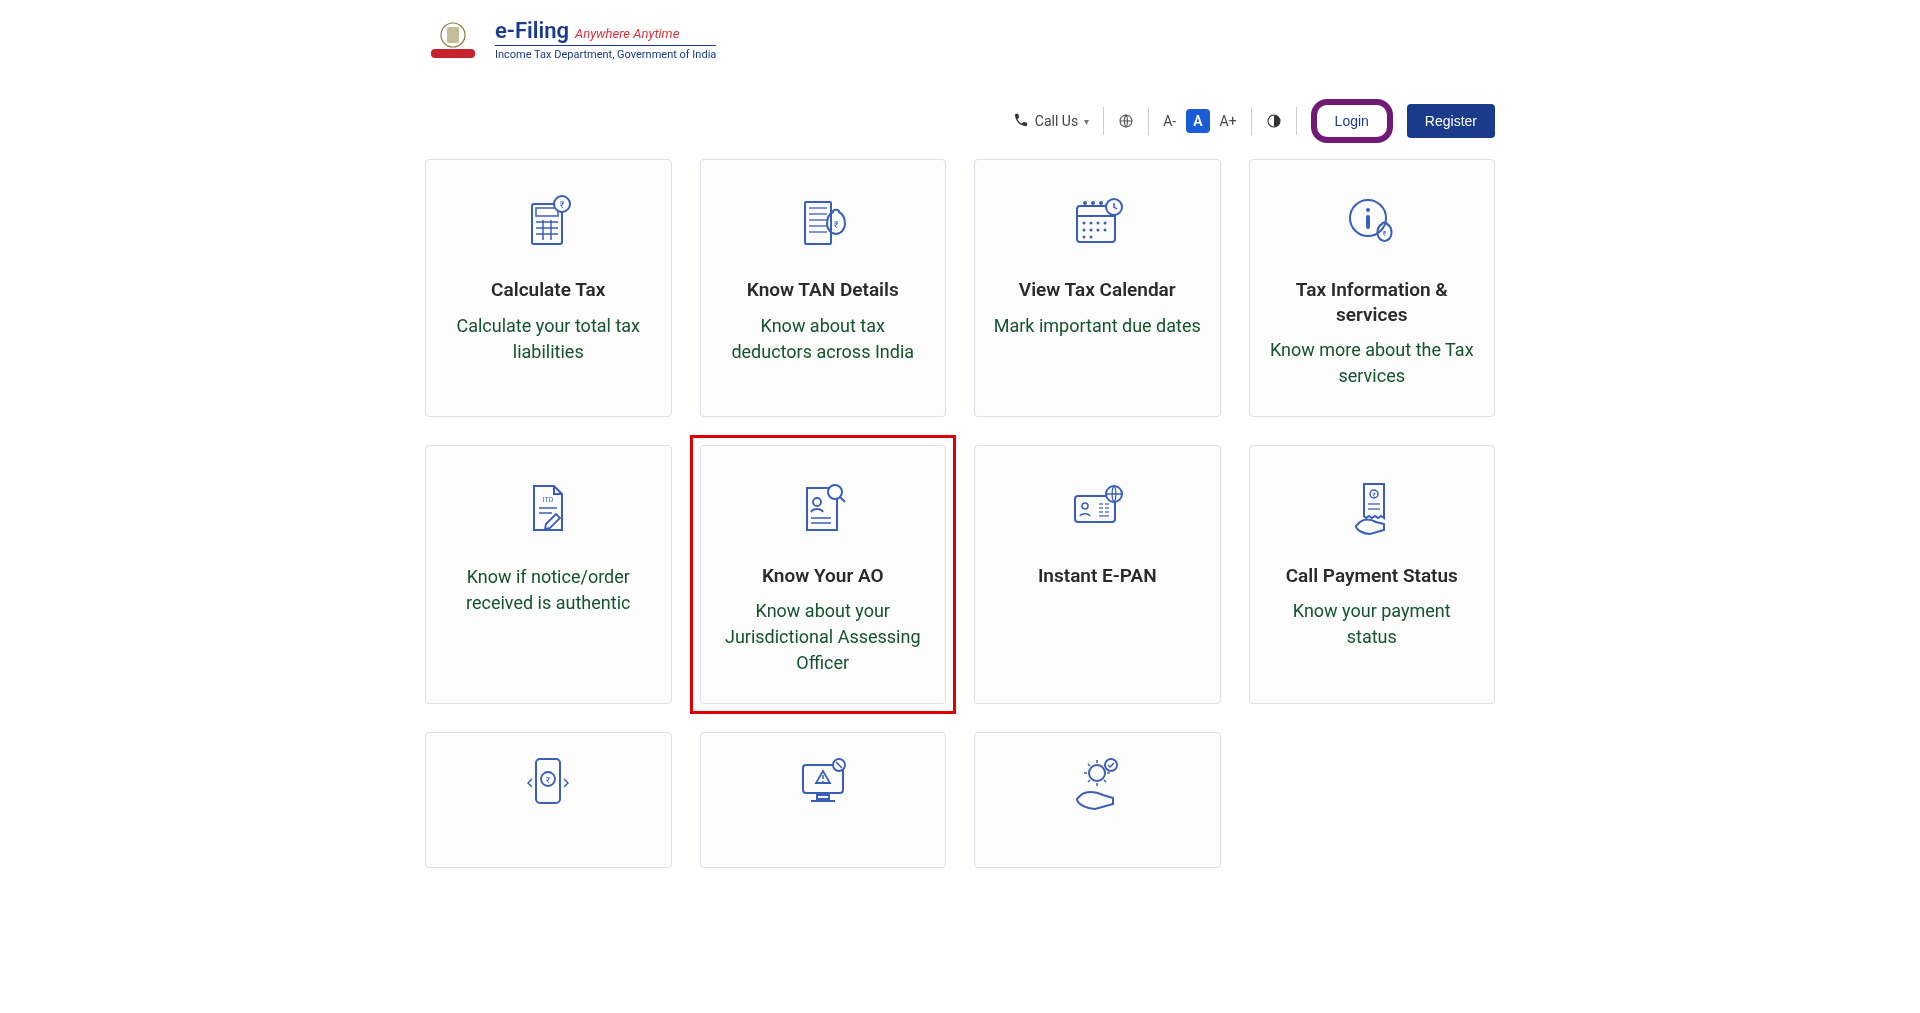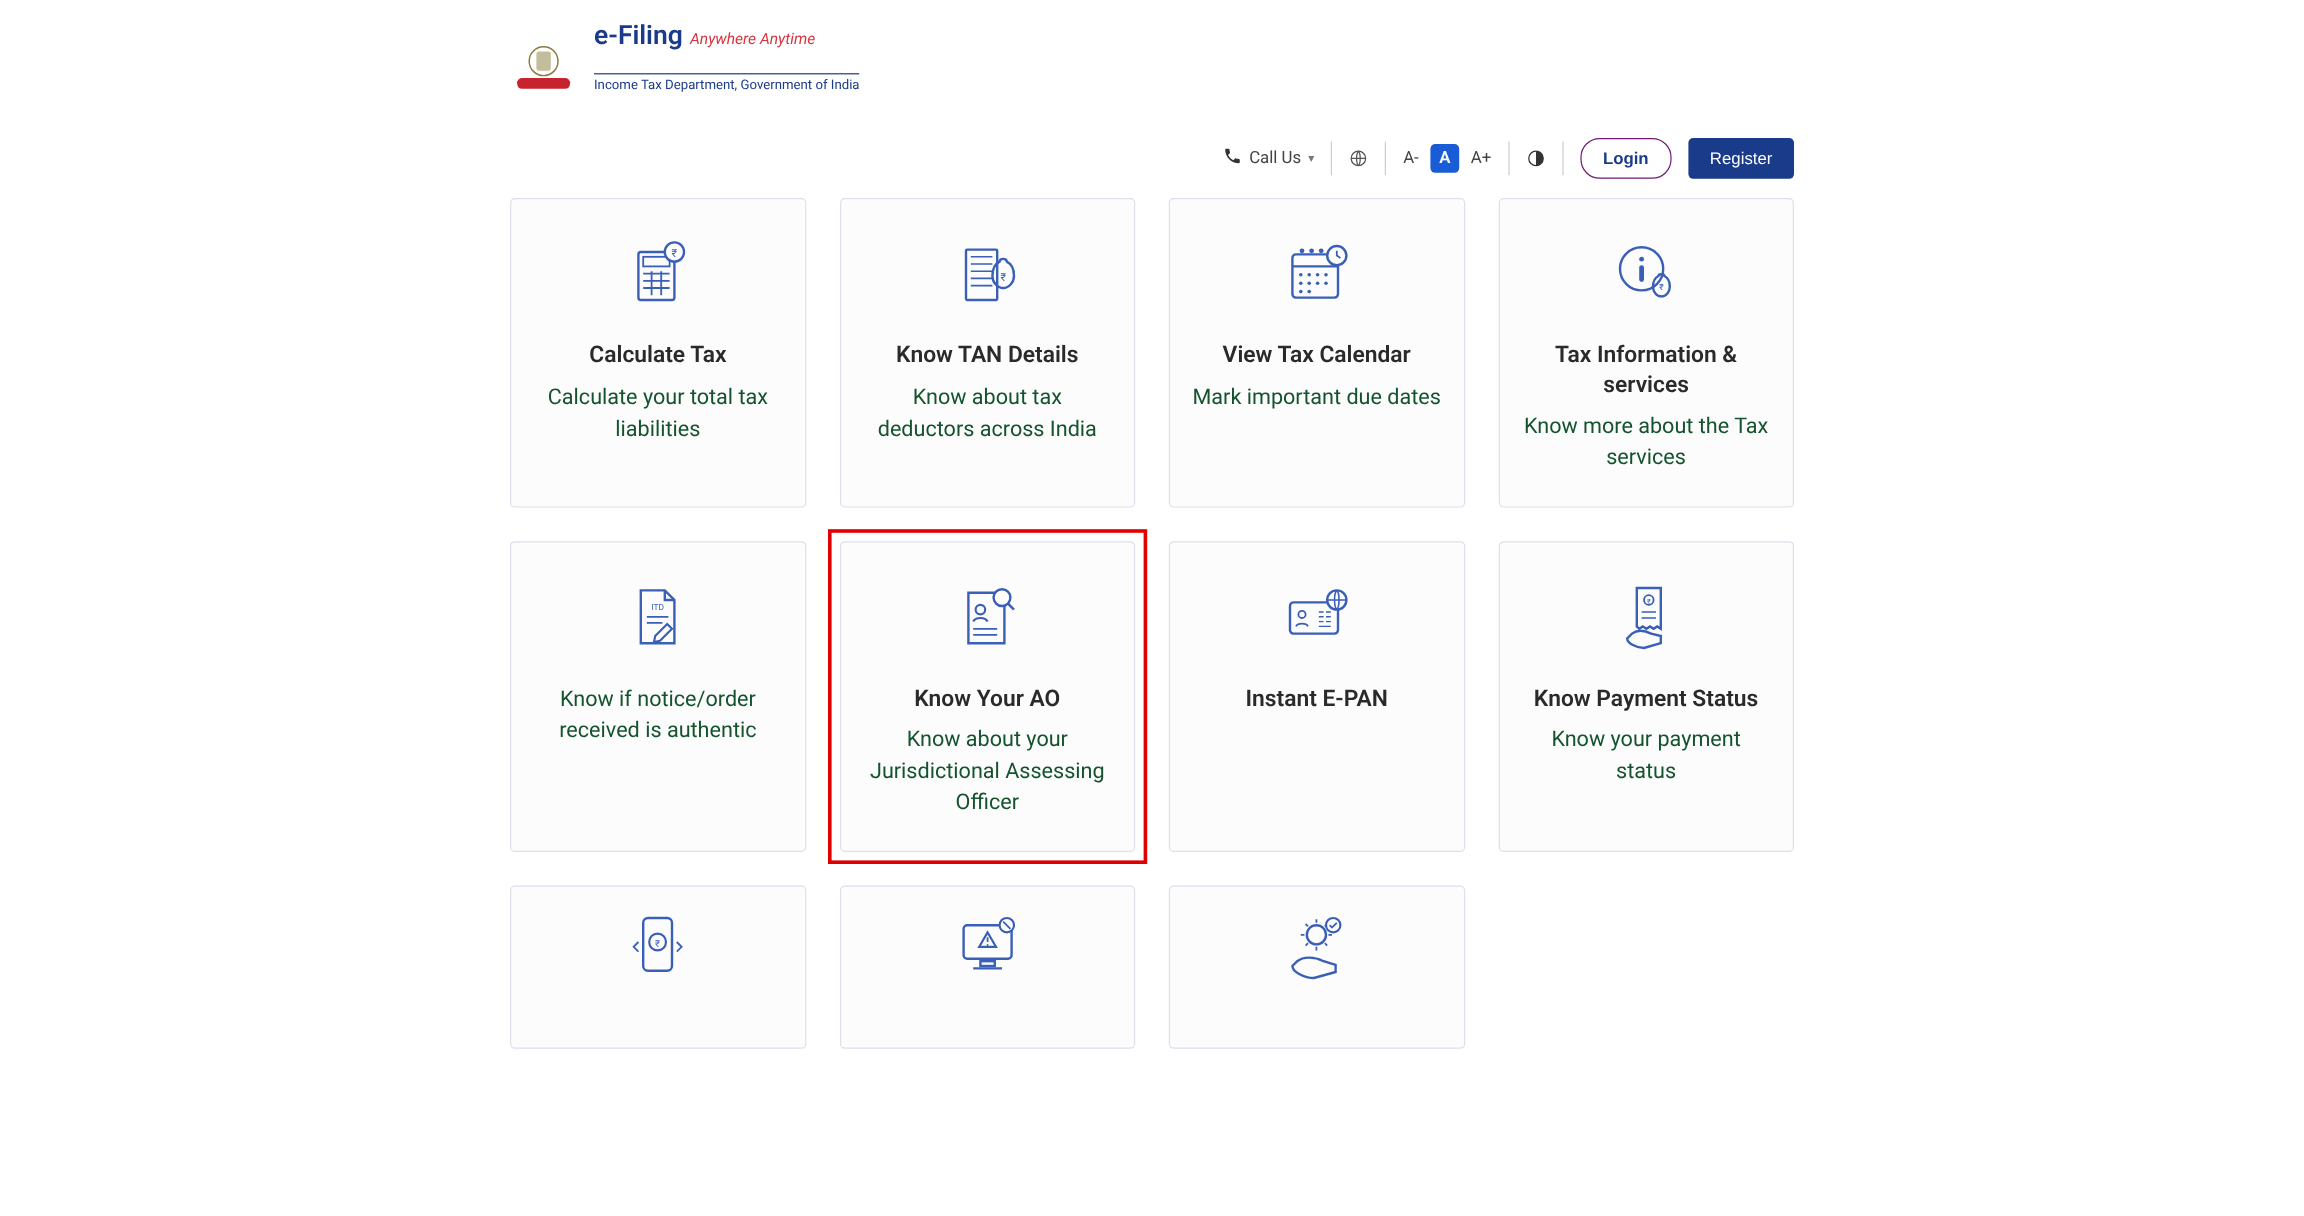--- a/index.html
+++ b/index.html
@@ -7,37 +7,37 @@
   .container { max-width: 1110px; margin: 0 auto; padding: 0 20px; }
 
   
   .logo-row { display: flex; align-items: flex-end; padding: 18px 0 8px; gap: 14px; }
   .emblem { width: 56px; height: 42px; display:flex; align-items:center; justify-content:center; }
   .emblem svg { width: 56px; height: 42px; }
   .brand-text { display:flex; flex-direction:column; }
   .brand-line1 { display:flex; align-items:baseline; gap:6px; }
   .brand-efiling { font-size: 22px; font-weight: 600; color: #1a3a8a; }
   .brand-tagline { font-size: 13px; font-style: italic; color: #d9333f; }
-  .brand-line2 { font-size: 11px; color: #1a3a8a; border-top: 1px solid #1a3a8a; padding-top:2px; margin-top:18px; }
+  .brand-line2 { font-size: 11px; color: #1a3a8a; border-top: 1px solid #1a3a8a; padding-top:2px; margin-top:2px; }
 
   
   .actionbar { display:flex; justify-content:flex-end; align-items:center; gap:14px; padding: 30px 0 16px; font-size:14px; color:#444; }
   .actionbar .divider { width:1px; height:28px; background:#ccc; }
   .callus { display:flex; align-items:center; gap:6px; cursor:pointer; }
   .callus svg { width:16px; height:16px; fill:#333; }
   .chev { font-size:10px; color:#777; }
   .globe { width:16px; height:16px; cursor:pointer; }
   .globe svg { width:16px; height:16px; fill:#555; }
   .fontsizes { display:flex; align-items:center; gap:10px; }
   .fs { font-size:14px; cursor:pointer; }
   .fs-minus, .fs-plus { color:#444; }
   .fs-normal { background:#1a5cd6; color:#fff; padding:4px 7px; border-radius:4px; font-weight:600; }
   .contrast { width:16px; height:16px; cursor:pointer; }
   .contrast svg { width:16px; height:16px; }
-  .btn-login { border:1px solid #701a75; background:#fff; color:#1a3a8a; padding:8px 18px; border-radius:16px; font-size:14px; font-weight:700; cursor:pointer; }
+  .btn-login { border:6px solid #701a75; background:#fff; color:#1a3a8a; padding:8px 18px; border-radius:16px; font-size:14px; font-weight:400; cursor:pointer; }
   .btn-register { border:none; background:#1a3a8a; color:#fff; padding:9px 18px; border-radius:4px; font-size:14px; font-weight:500; cursor:pointer; }
 
   
   .grid { display:grid; grid-template-columns: repeat(4, 1fr); gap: 28px; padding-bottom:40px; }
   .card { border:1px solid #dbe0ea; border-radius:4px; background:#fcfcfd; padding: 30px 18px 26px; display:flex; flex-direction:column; align-items:center; text-align:center; cursor:pointer; min-height: 220px; }
   .card-icon { width:64px; height:64px; margin-bottom: 24px; display:flex; align-items:center; justify-content:center; }
   .card-icon svg { width:64px; height:64px; }
   .card-title { font-size: 19px; font-weight:600; color:#2a2a2a; margin-bottom: 10px; line-height:1.3; }
   .card-desc { font-size: 18px; color:#14532d; line-height:1.45; }
 
@@ -246,21 +246,21 @@
       <div class="card-icon">
         <svg viewBox="0 0 64 64">
             <path d="M24 8h20v34l-3-2-3 2-3-2-3 2-3-2-3 2-2-2z" fill="none" stroke="#3a5fb6" stroke-width="2"></path>
             <circle cx="34" cy="18" r="4" fill="none" stroke="#3a5fb6" stroke-width="1.5"></circle>
             <text x="34" y="21" font-size="6" text-anchor="middle" fill="#3a5fb6">₹</text>
             <line x1="28" y1="28" x2="40" y2="28" stroke="#3a5fb6" stroke-width="1.3"></line>
             <line x1="28" y1="33" x2="40" y2="33" stroke="#3a5fb6" stroke-width="1.3"></line>
             <path d="M20 46c4-3 10-3 16 0l8 2v6l-14 4c-6 0-14-4-14-8z" fill="none" stroke="#3a5fb6" stroke-width="2"></path>
           </svg>
       </div>
-      <div class="card-title">Know Payment Status</div>
+      <div class="card-title">Call Payment Status</div>
       <div class="card-desc">Know your payment status</div>
     </div>
 
     <div class="card partial">
       <div class="card-icon">
         <svg viewBox="0 0 64 64">
             <rect x="20" y="6" width="24" height="44" rx="4" fill="none" stroke="#3a5fb6" stroke-width="2"></rect>
             <circle cx="32" cy="26" r="7" fill="none" stroke="#3a5fb6" stroke-width="1.8"></circle>
             <text x="32" y="30" font-size="8" text-anchor="middle" fill="#3a5fb6">₹</text>
             <path d="M16 26l-4 4 4 4M48 26l4 4-4 4" fill="none" stroke="#3a5fb6" stroke-width="1.5"></path>

